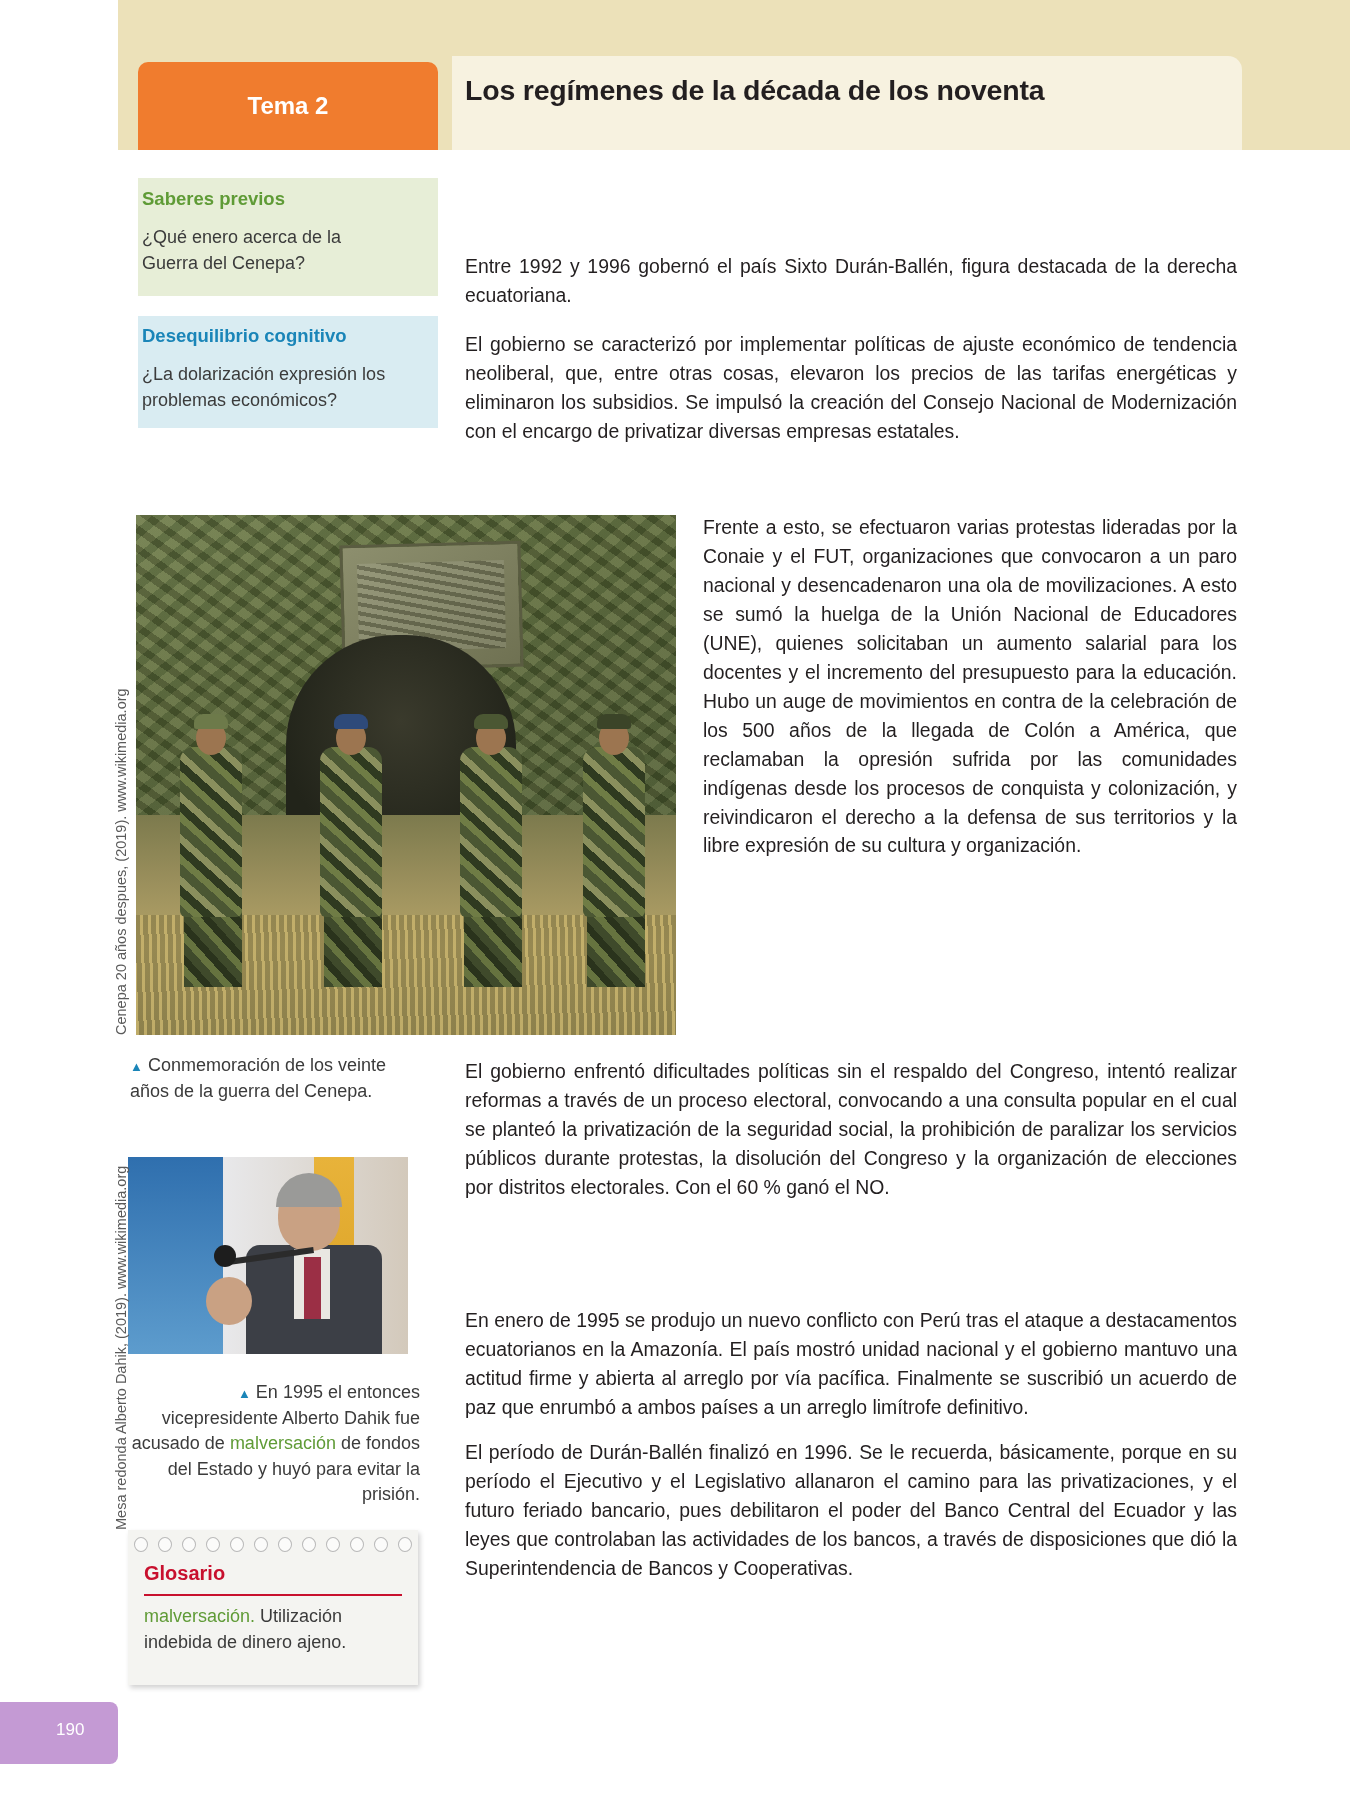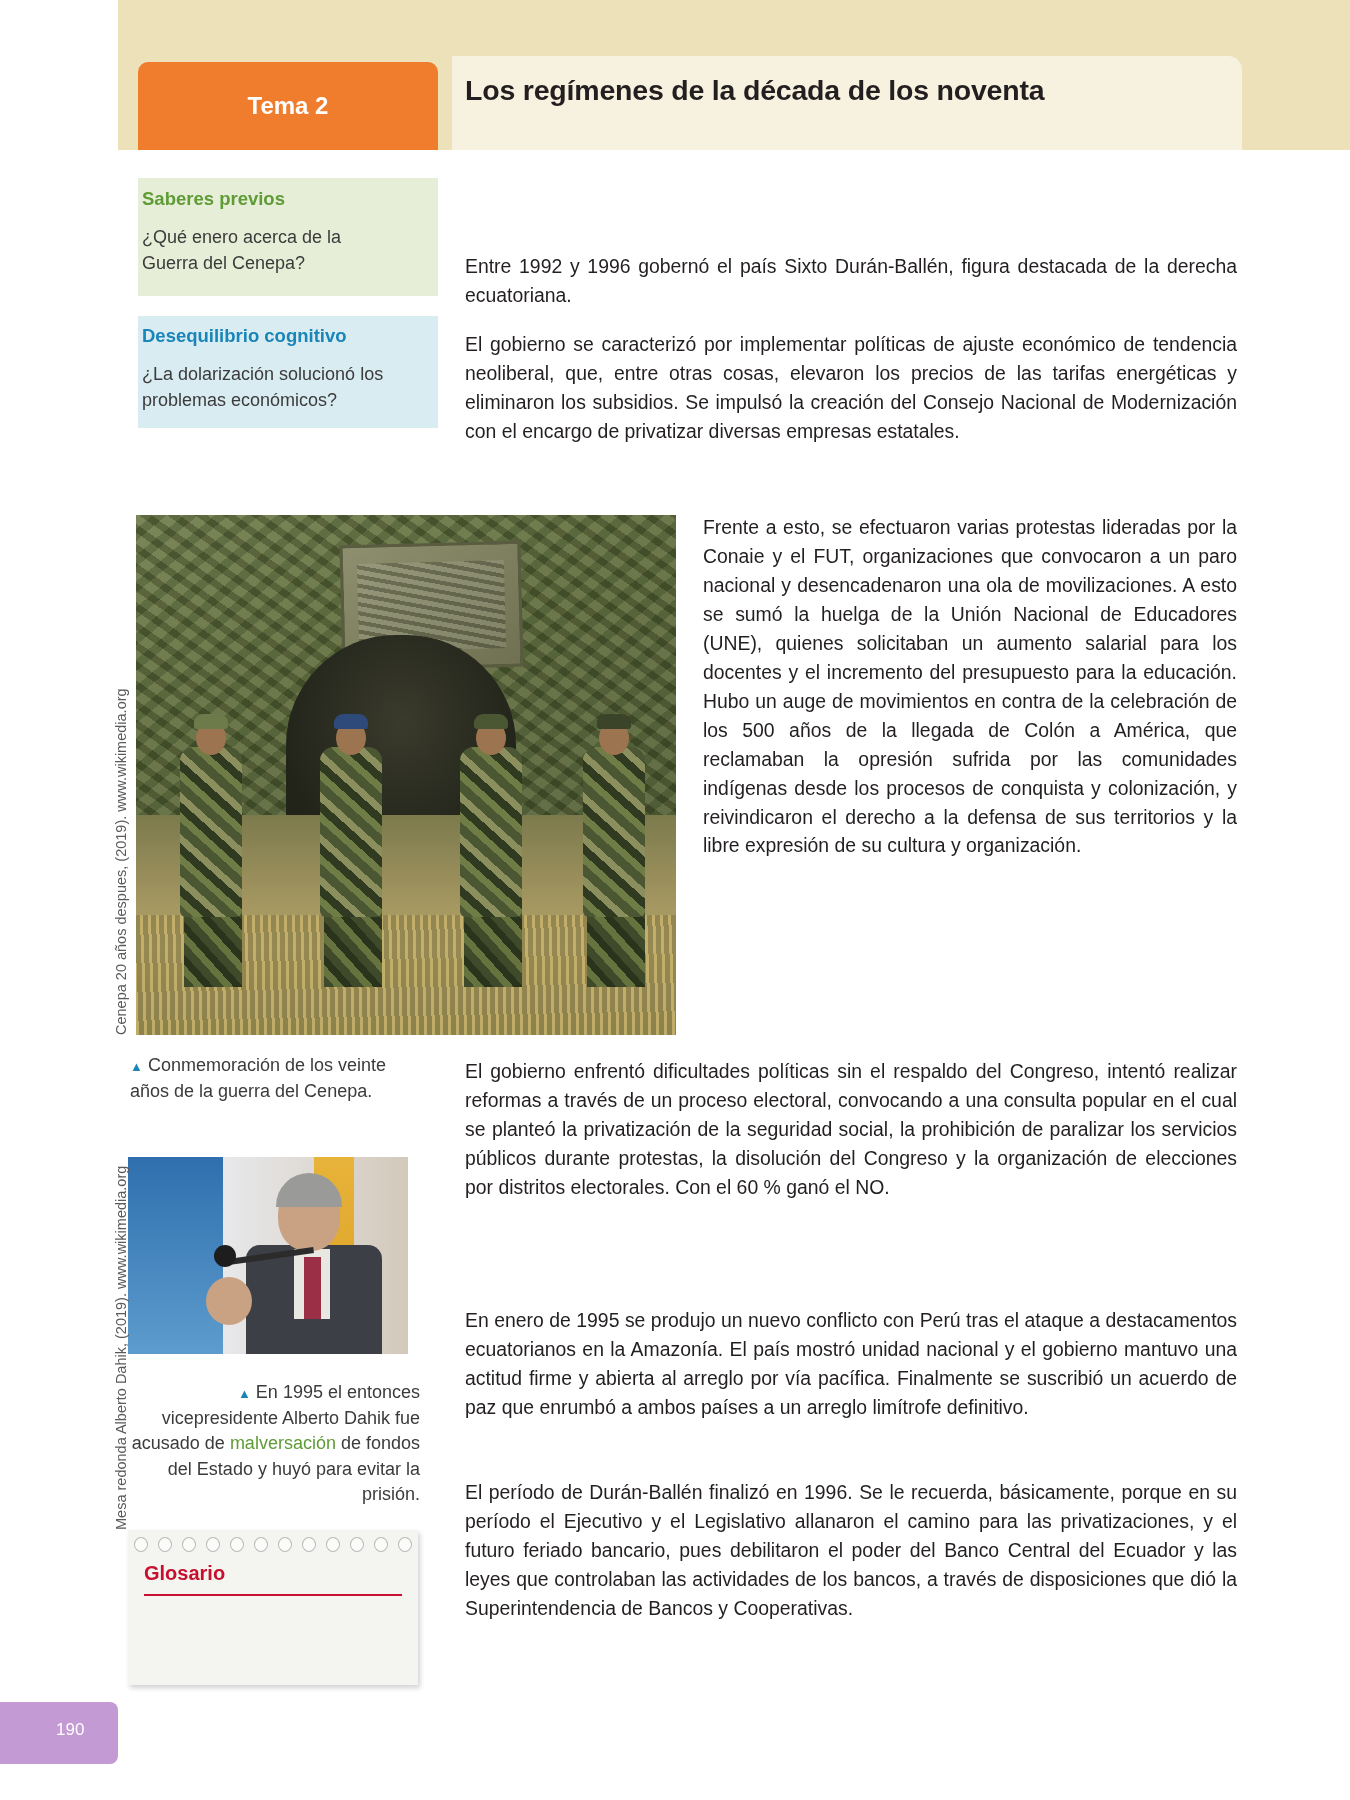--- a/index.html
+++ b/index.html
@@ -159,21 +159,21 @@
     top: 513px;
     width: 534px;
     color: #231f20;
     font-size: 19.4px;
     line-height: 1.492;
     text-align: justify;
   }
 
   .p4 { left: 465px; top: 1057px; width: 772px; }
   .p5 { left: 465px; top: 1306px; width: 772px; }
-  .p6 { left: 465px; top: 1438px; width: 772px; margin-top: 40px; }
+  .p6 { left: 465px; top: 1438px; width: 772px; }
 
   
   .img1 {
     position: absolute;
     left: 136px;
     top: 515px;
     width: 540px;
     height: 520px;
     overflow: hidden;
     background: #6b6b4f;
@@ -355,21 +355,21 @@
   </div>
 
   <div class="header-title">Los regímenes de la década de los noventa</div>
 
   <div class="saberes-box"></div>
   <div class="saberes-title">Saberes previos</div>
   <div class="saberes-text">¿Qué enero acerca de la Guerra del Cenepa?</div>
 
   <div class="deseq-box"></div>
   <div class="deseq-title">Desequilibrio cognitivo</div>
-  <div class="deseq-text">¿La dolarización solucionó los problemas económicos?</div>
+  <div class="deseq-text">¿La dolarización expresión los problemas económicos?</div>
 
   <div class="p p1">Entre 1992 y 1996 gobernó el país Sixto Durán-Ballén, figura destacada de la derecha ecuatoriana.</div>
   <div class="p p2">El gobierno se caracterizó por implementar políticas de ajuste económico de tendencia neoliberal, que, entre otras cosas, elevaron los precios de las tarifas energéticas y eliminaron los subsidios. Se impulsó la creación del Consejo Nacional de Modernización con el encargo de privatizar diversas empresas estatales.</div>
   <div class="p-wrap">Frente a esto, se efectuaron varias protestas lideradas por la Conaie y el FUT, organizaciones que convocaron a un paro nacional y desencadenaron una ola de movilizaciones. A esto se sumó la huelga de la Unión Nacional de Educadores (UNE), quienes solicitaban un aumento salarial para los docentes y el incremento del presupuesto para la educación. Hubo un auge de movimientos en contra de la celebración de los 500 años de la llegada de Colón a América, que reclamaban la opresión sufrida por las comunidades indígenas desde los procesos de conquista y colonización, y reivindicaron el derecho a la defensa de sus territorios y la libre expresión de su cultura y organización.</div>
   <div class="p p4">El gobierno enfrentó dificultades políticas sin el respaldo del Congreso, intentó realizar reformas a través de un proceso electoral, convocando a una consulta popular en el cual se planteó la privatización de la seguridad social, la prohibición de paralizar los servicios públicos durante protestas, la disolución del Congreso y la organización de elecciones por distritos electorales. Con el 60 % ganó el NO.</div>
   <div class="p p5">En enero de 1995 se produjo un nuevo conflicto con Perú tras el ataque a destacamentos ecuatorianos en la Amazonía. El país mostró unidad nacional y el gobierno mantuvo una actitud firme y abierta al arreglo por vía pacífica. Finalmente se suscribió un acuerdo de paz que enrumbó a ambos países a un arreglo limítrofe definitivo.</div>
   <div class="p p6">El período de Durán-Ballén finalizó en 1996. Se le recuerda, básicamente, porque en su período el Ejecutivo y el Legislativo allanaron el camino para las privatizaciones, y el futuro feriado bancario, pues debilitaron el poder del Banco Central del Ecuador y las leyes que controlaban las actividades de los bancos, a través de disposiciones que dió la Superintendencia de Bancos y Cooperativas.</div>
 
   <div class="img1">
     <div class="ph-sky">
@@ -448,17 +448,20 @@
     <i></i>
     <i></i>
     <i></i>
     <i></i>
     <i></i>
     <i></i>
     <i></i>
   </div>
   <div class="glos-title">Glosario</div>
   <div class="glos-rule"></div>
+  <div class="glos-text">
+    <span class="hl">malversación.</span><span> Utilización indebida de dinero ajeno.</span>
+  </div>
 
   <div class="pagenum-box"></div>
   <div class="pagenum">190</div>
 
 </div>
 
 </body></html>

